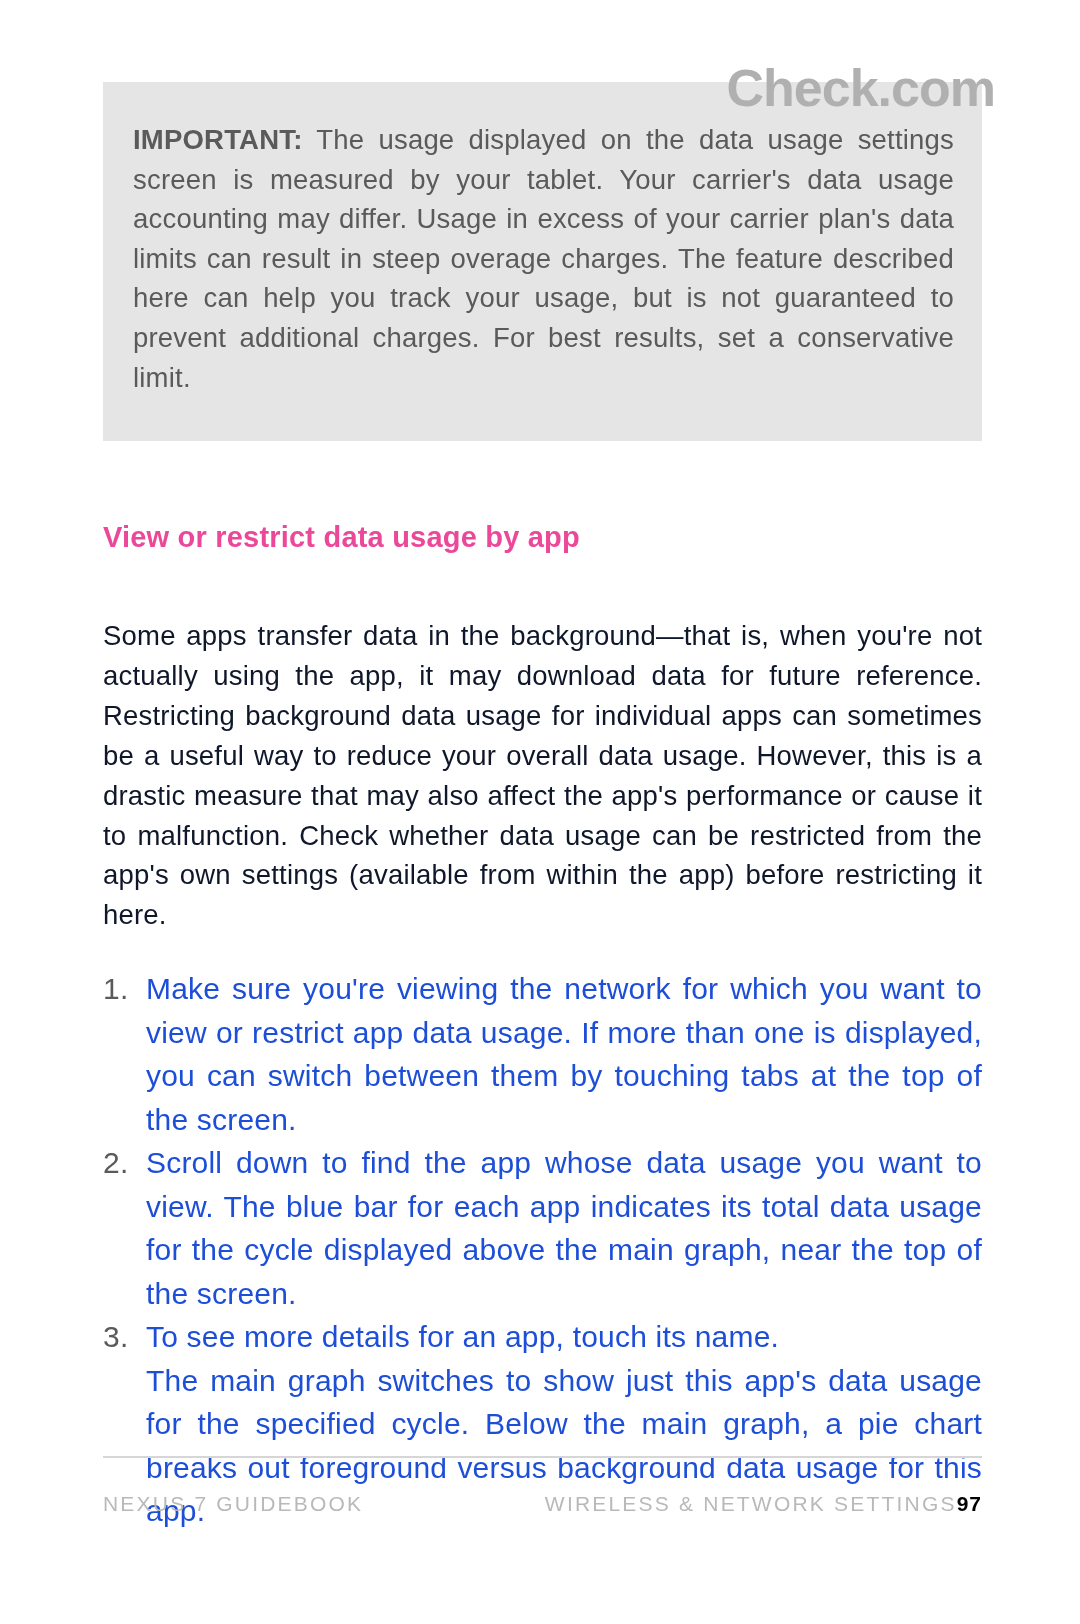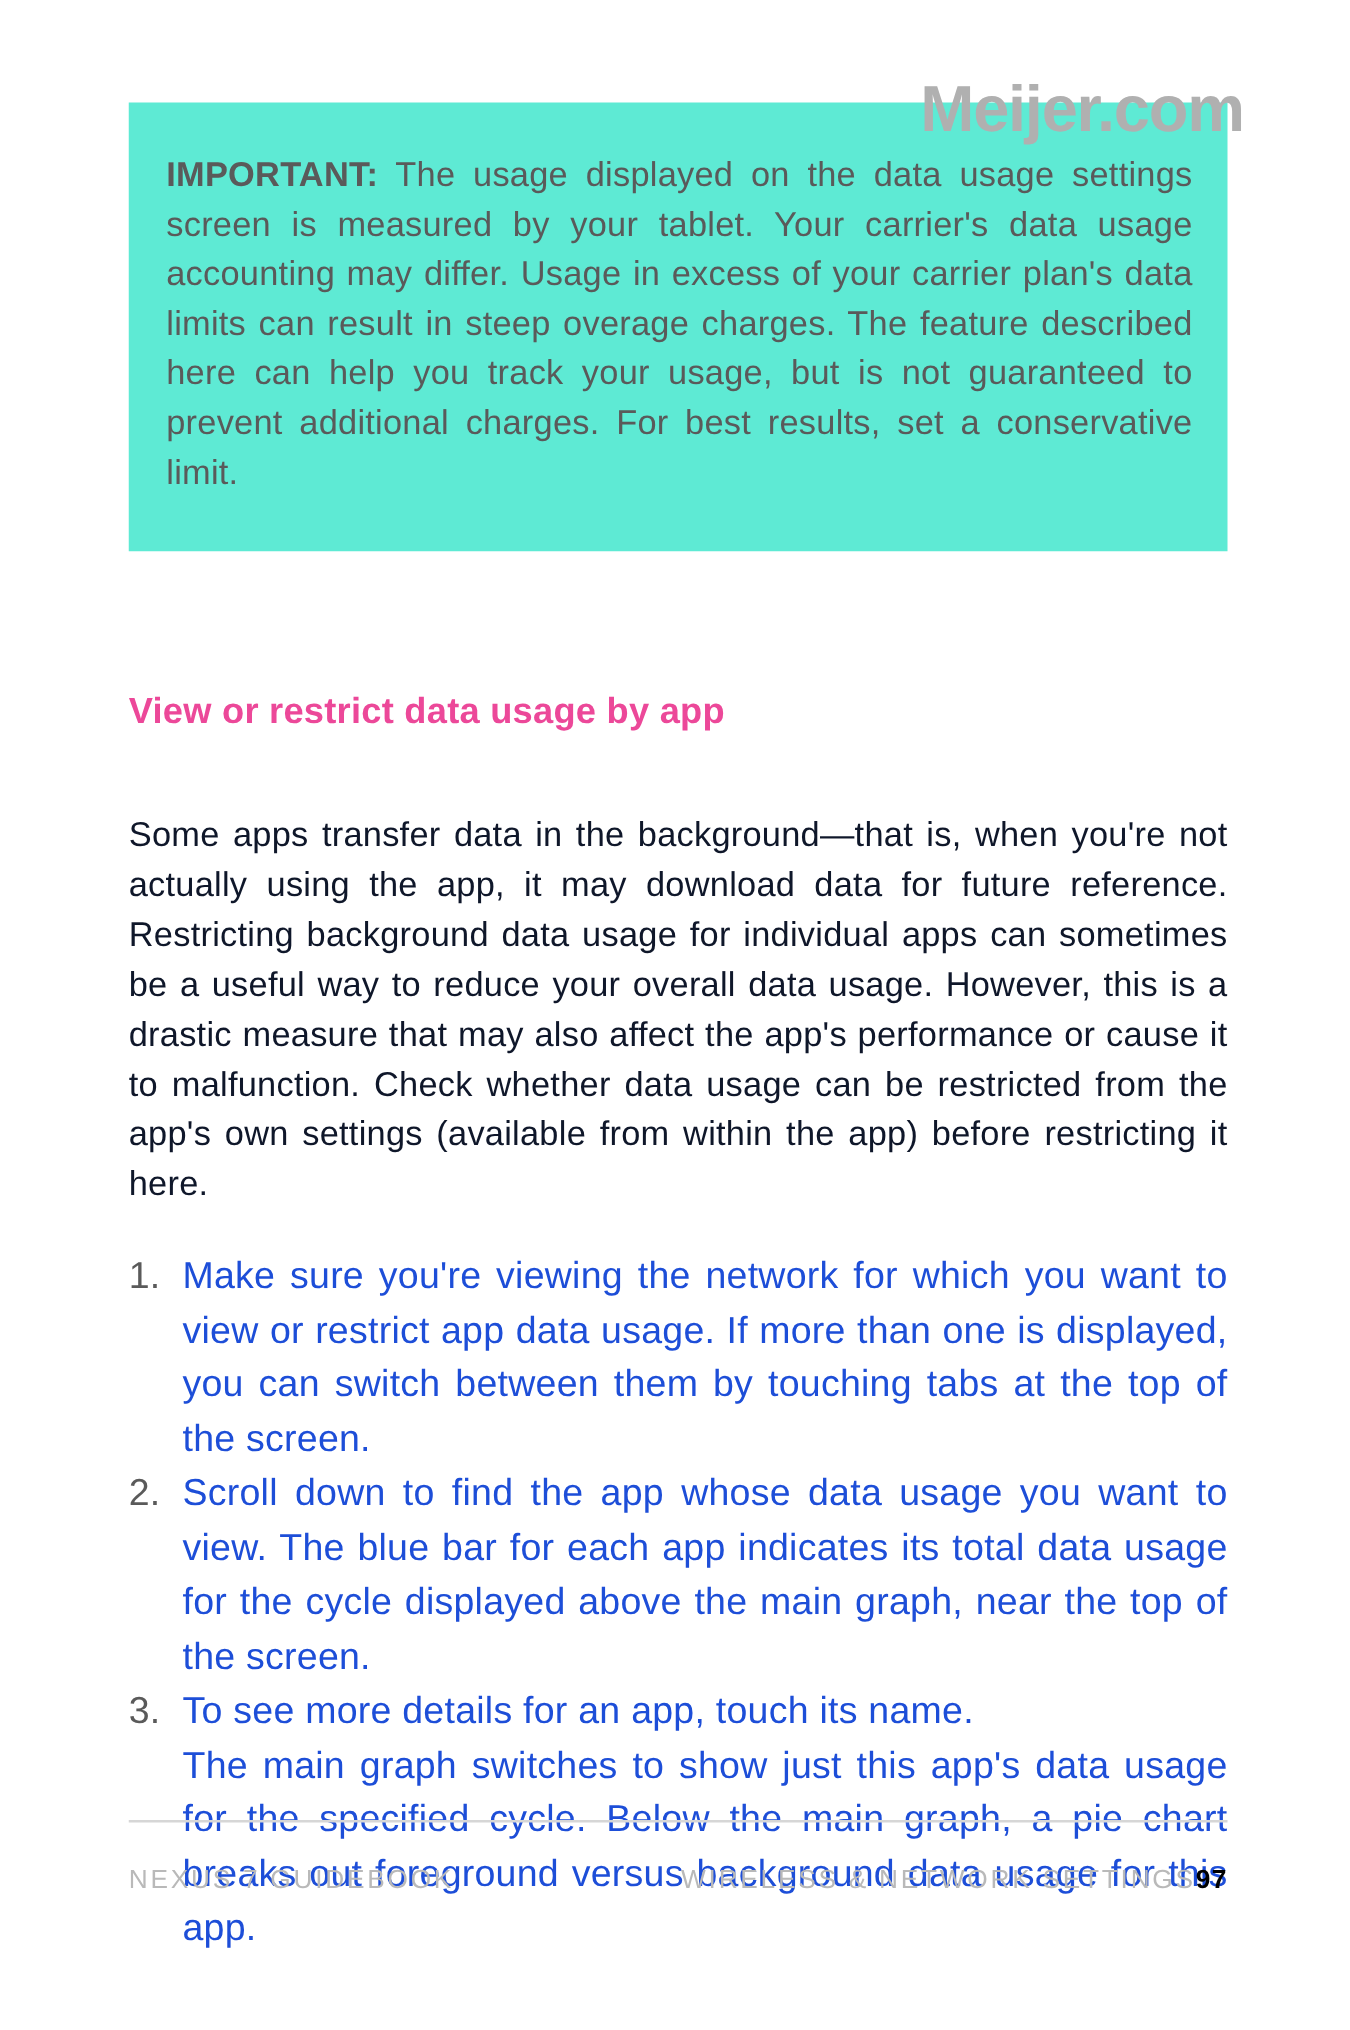--- a/index.html
+++ b/index.html
@@ -24,24 +24,24 @@
     color: #b0b0b0;
     letter-spacing: -1px;
     z-index: 10;
     font-family: Arial, Helvetica, sans-serif;
   }
   .page {
     padding: 82px 98px 0 103px;
     position: relative;
   }
   .callout-box {
-    background: #5eead4;
+    background: #e5e5e5;
     padding: 38px 28px 44px 30px;
     margin-top: 0;
-    margin-bottom: 112px;
+    margin-bottom: 80px;
   }
   .callout-text {
     font-size: 27.5px;
     line-height: 1.44;
     color: #5a5a5a;
     text-align: justify;
     letter-spacing: 0.2px;
   }
   .callout-text b {
     font-weight: 700;
@@ -118,21 +118,21 @@
   .footer-page {
     flex: 0 0 auto;
     color: #000000;
     font-weight: 700;
     letter-spacing: 1px;
   }
 </style>
 </head>
 <body>
 
-<div class="watermark">Meijer.com</div>
+<div class="watermark">Check.com</div>
 
 <div class="page">
 
   <div class="callout-box">
     <p class="callout-text">
       <b>IMPORTANT:</b>
       <span>The usage displayed on the data usage settings screen is measured by your tablet. Your carrier's data usage accounting may differ. Usage in excess of your carrier plan's data limits can result in steep overage charges. The feature described here can help you track your usage, but is not guaranteed to prevent additional charges. For best results, set a conservative limit.</span>
     </p>
   </div>
 

